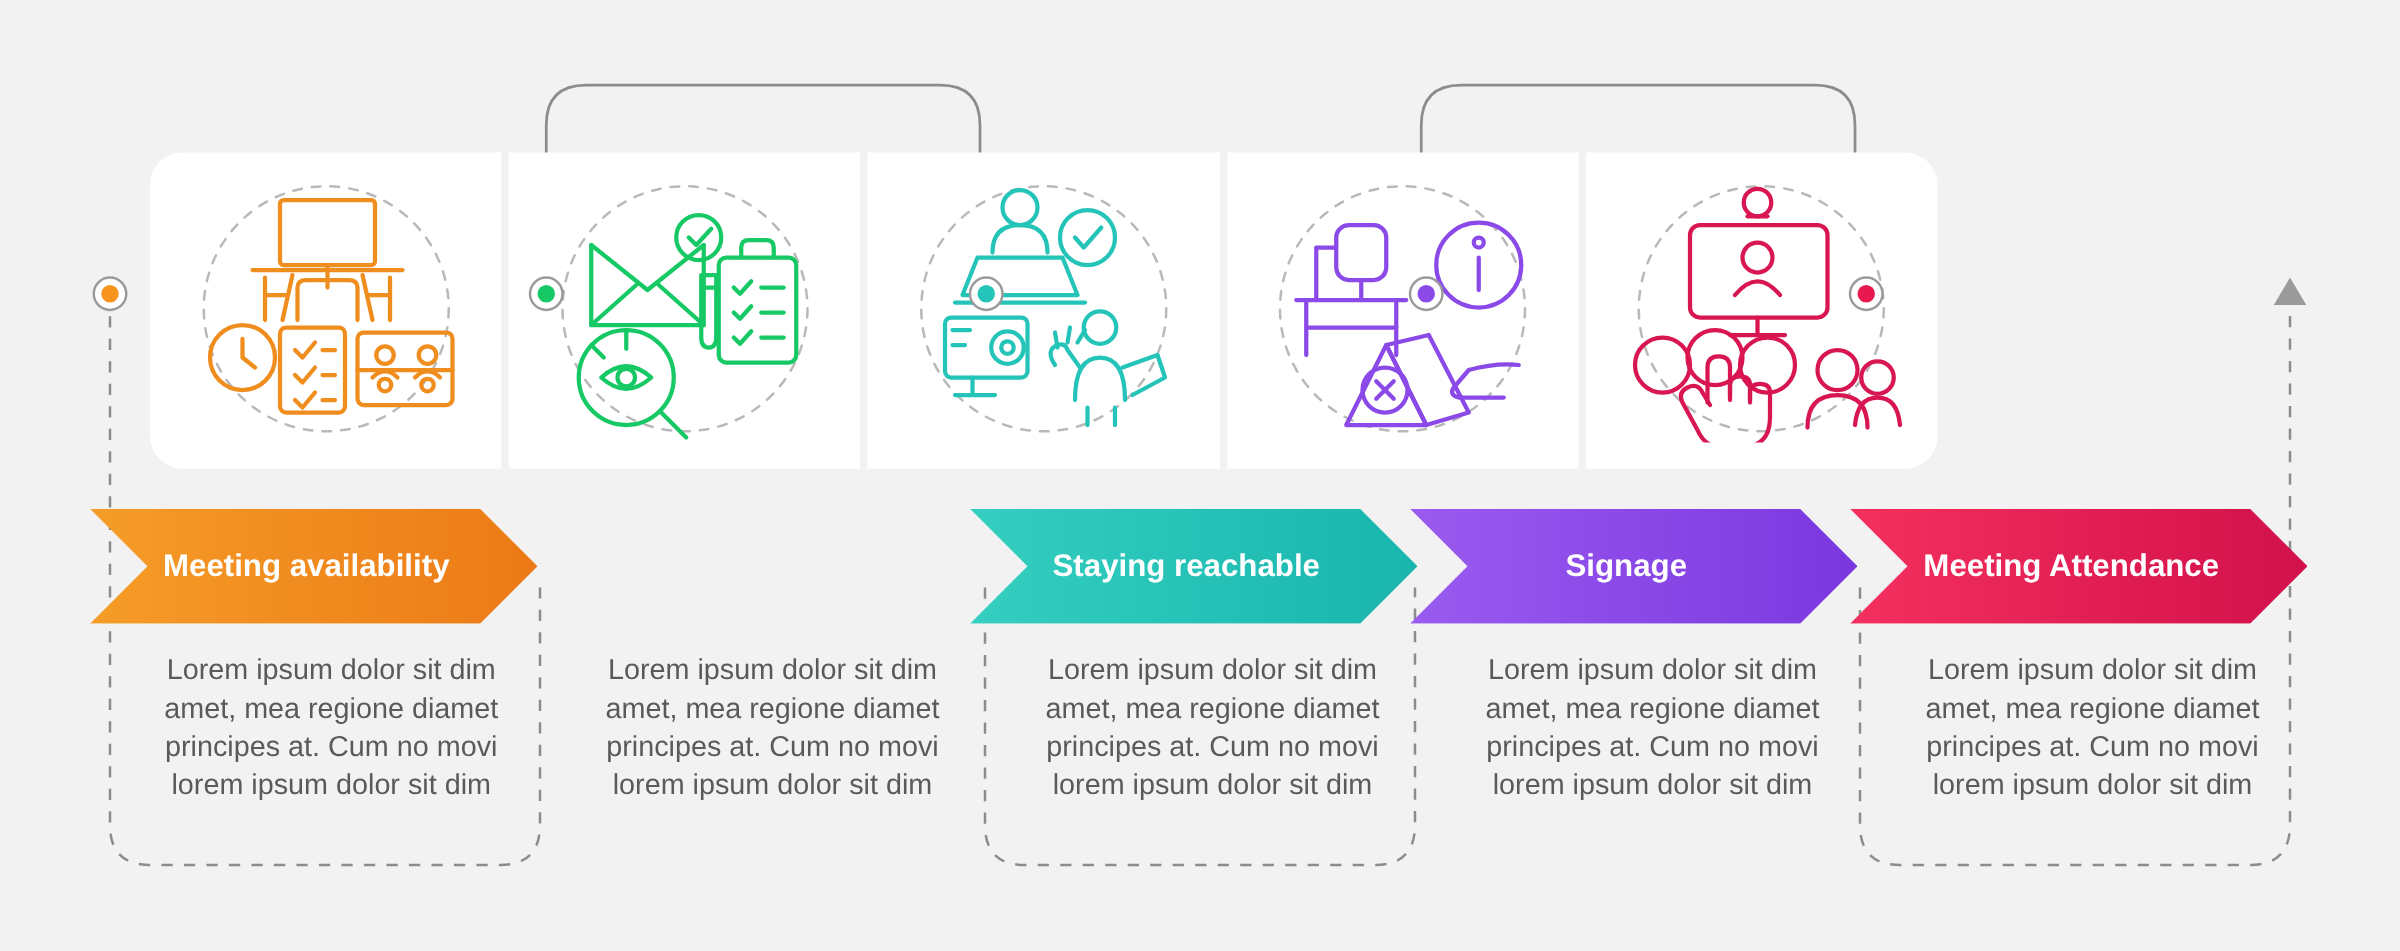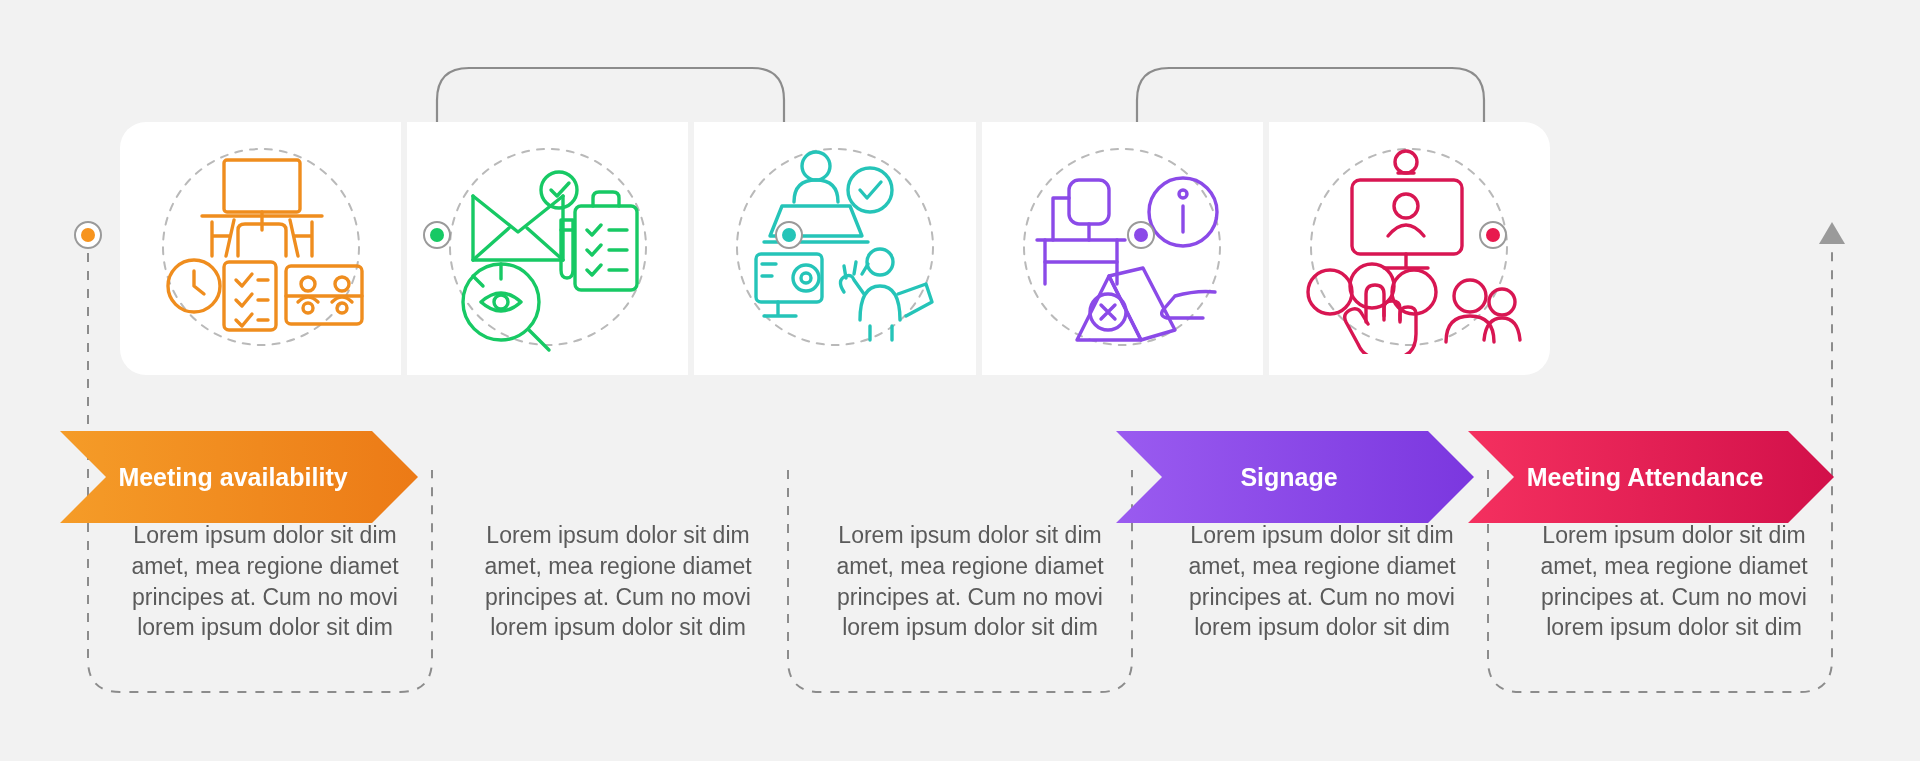--- a/index.html
+++ b/index.html
@@ -45,25 +45,24 @@
   .icon-card svg { display: block; }
   .icon-wrap {
     position: absolute;
     left: 50%;
     top: 50%;
     transform: translate(-50%, -50%);
   }
   
   .banner-row {
     position: absolute;
-    left: 60px;
+    left: 72px;
     top: 407px;
     width: 1775px;
     height: 92px;
-    margin-top: 24px;
   }
   .banner {
     position: absolute;
     top: 0;
     height: 92px;
     display: flex;
     align-items: center;
     justify-content: center;
     text-align: center;
     color: #ffffff;
@@ -279,20 +278,23 @@
           <path d="M190 196 q2 -22 18 -22 q16 0 18 22"></path>
         </svg>
       </div>
     </div>
   </div>
 
   <div class="banner-row">
     <div class="banner first" style="left: 0px; width: 358px; background: linear-gradient(90deg, rgb(245, 156, 40), rgb(236, 122, 22));">
       <span class="banner-label">Meeting availability</span>
     </div>
+    <div class="banner" style="left: 704px; width: 358px; background: linear-gradient(90deg, rgb(52, 207, 192), rgb(25, 181, 174));">
+      <span class="banner-label">Staying reachable</span>
+    </div>
     <div class="banner" style="left: 1408px; width: 366px; background: linear-gradient(90deg, rgb(244, 48, 95), rgb(210, 16, 74));">
       <span class="banner-label">Meeting Attendance</span>
     </div>
     <div class="banner" style="left: 1056px; width: 358px; background: linear-gradient(90deg, rgb(154, 91, 240), rgb(123, 55, 223));">
       <span class="banner-label">Signage</span>
     </div>
   </div>
 
   <div class="desc-row">
     <div class="desc ra" style="left: 25px; color: rgb(90, 90, 90);">Lorem ipsum dolor sit dim amet, mea regione diamet principes at. Cum no movi lorem ipsum dolor sit dim</div>

